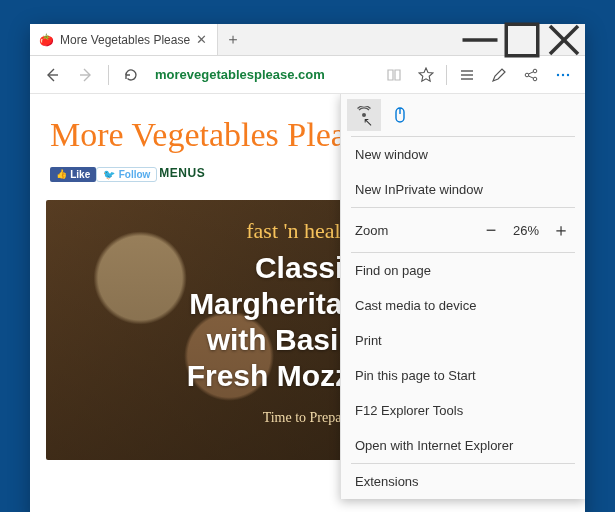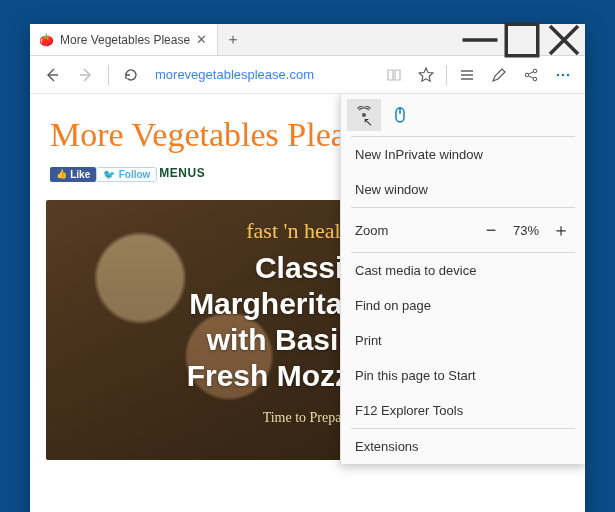--- a/index.html
+++ b/index.html
@@ -14,21 +14,21 @@
   .titlebar { height: 32px; background: #f2f2f2; display: flex; align-items: stretch; border-bottom: 1px solid #d9d9d9; }
   .tab { display: flex; align-items: center; gap: 6px; padding: 0 10px; background: #fff; border-right: 1px solid #d9d9d9; font-size: 12px; color: #444; }
   .favicon { width: 14px; height: 14px; display: inline-flex; align-items: center; justify-content: center; }
   .tab .close { font-size: 13px; color: #666; }
   .newtab { width: 30px; display: flex; align-items: center; justify-content: center; color: #555; font-size: 15px; }
   .spacer { flex: 1; }
   .winctrl { width: 42px; display: flex; align-items: center; justify-content: center; color: #333; font-size: 12px; }
   
   .toolbar { height: 38px; display: flex; align-items: center; gap: 2px; padding: 0 6px; border-bottom: 1px solid #e4e4e4; }
   .tbtn { width: 32px; height: 30px; display: flex; align-items: center; justify-content: center; color: #666; }
-  .addr { flex: 1; height: 26px; border: none; background: transparent; font-size: 13px; color: #3b82f6; padding: 0 6px; outline: none; }
+  .addr { flex: 1; height: 26px; border: none; background: transparent; font-size: 13px; color: #15803d; padding: 0 6px; outline: none; font-weight: bold; }
   .tbtn svg { width: 16px; height: 16px; }
   .toolbar-right { display: flex; align-items: center; }
   .toolbar-right .tbtn.more { color: #0078d7; }
   .divider-v { width: 1px; height: 20px; background: #d0d0d0; margin: 0 4px; }
   
   .content { flex: 1; position: relative; overflow: hidden; background: #fff; }
   .site-header { padding: 22px 20px 10px; }
   .site-title { font-family: "Segoe Script", cursive; font-size: 34px; color: #f57c1f; }
   .social-row { display: flex; align-items: center; padding: 0 20px 12px; }
   .fb-like { background: #3b5998; color: #fff; font-size: 10px; font-weight: bold; padding: 2px 6px; border-radius: 2px; display: flex; align-items: center; gap: 3px; }
@@ -191,32 +191,33 @@
           <span class="cursor">↖</span>
         </div>
         <div class="menu-iconbtn">
           <svg width="18" height="18" viewBox="0 0 18 18">
             <rect x="5" y="2" width="8" height="14" rx="4" fill="none" stroke="#0078d7" stroke-width="1.4"></rect>
             <line x1="9" y1="2" x2="9" y2="8" stroke="#0078d7" stroke-width="1.4"></line>
           </svg>
         </div>
       </div>
       <div class="menu-sep"></div>
+      <div class="menu-item">New window</div>
       <div class="menu-item">New InPrivate window</div>
-      <div class="menu-item">New window</div>
       <div class="menu-sep"></div>
       <div class="menu-zoom">
         <span class="zlabel">Zoom</span>
         <span class="zbtn">−</span>
-        <span class="zval">73%</span>
+        <span class="zval">26%</span>
         <span class="zbtn">＋</span>
       </div>
       <div class="menu-sep"></div>
+      <div class="menu-item">Find on page</div>
       <div class="menu-item">Cast media to device</div>
-      <div class="menu-item">Find on page</div>
       <div class="menu-item">Print</div>
       <div class="menu-item">Pin this page to Start</div>
       <div class="menu-item">F12 Explorer Tools</div>
+      <div class="menu-item">Open with Internet Explorer</div>
       <div class="menu-sep"></div>
       <div class="menu-item">Extensions</div>
     </div>
   </div>
 </div>
 
 </body></html>

